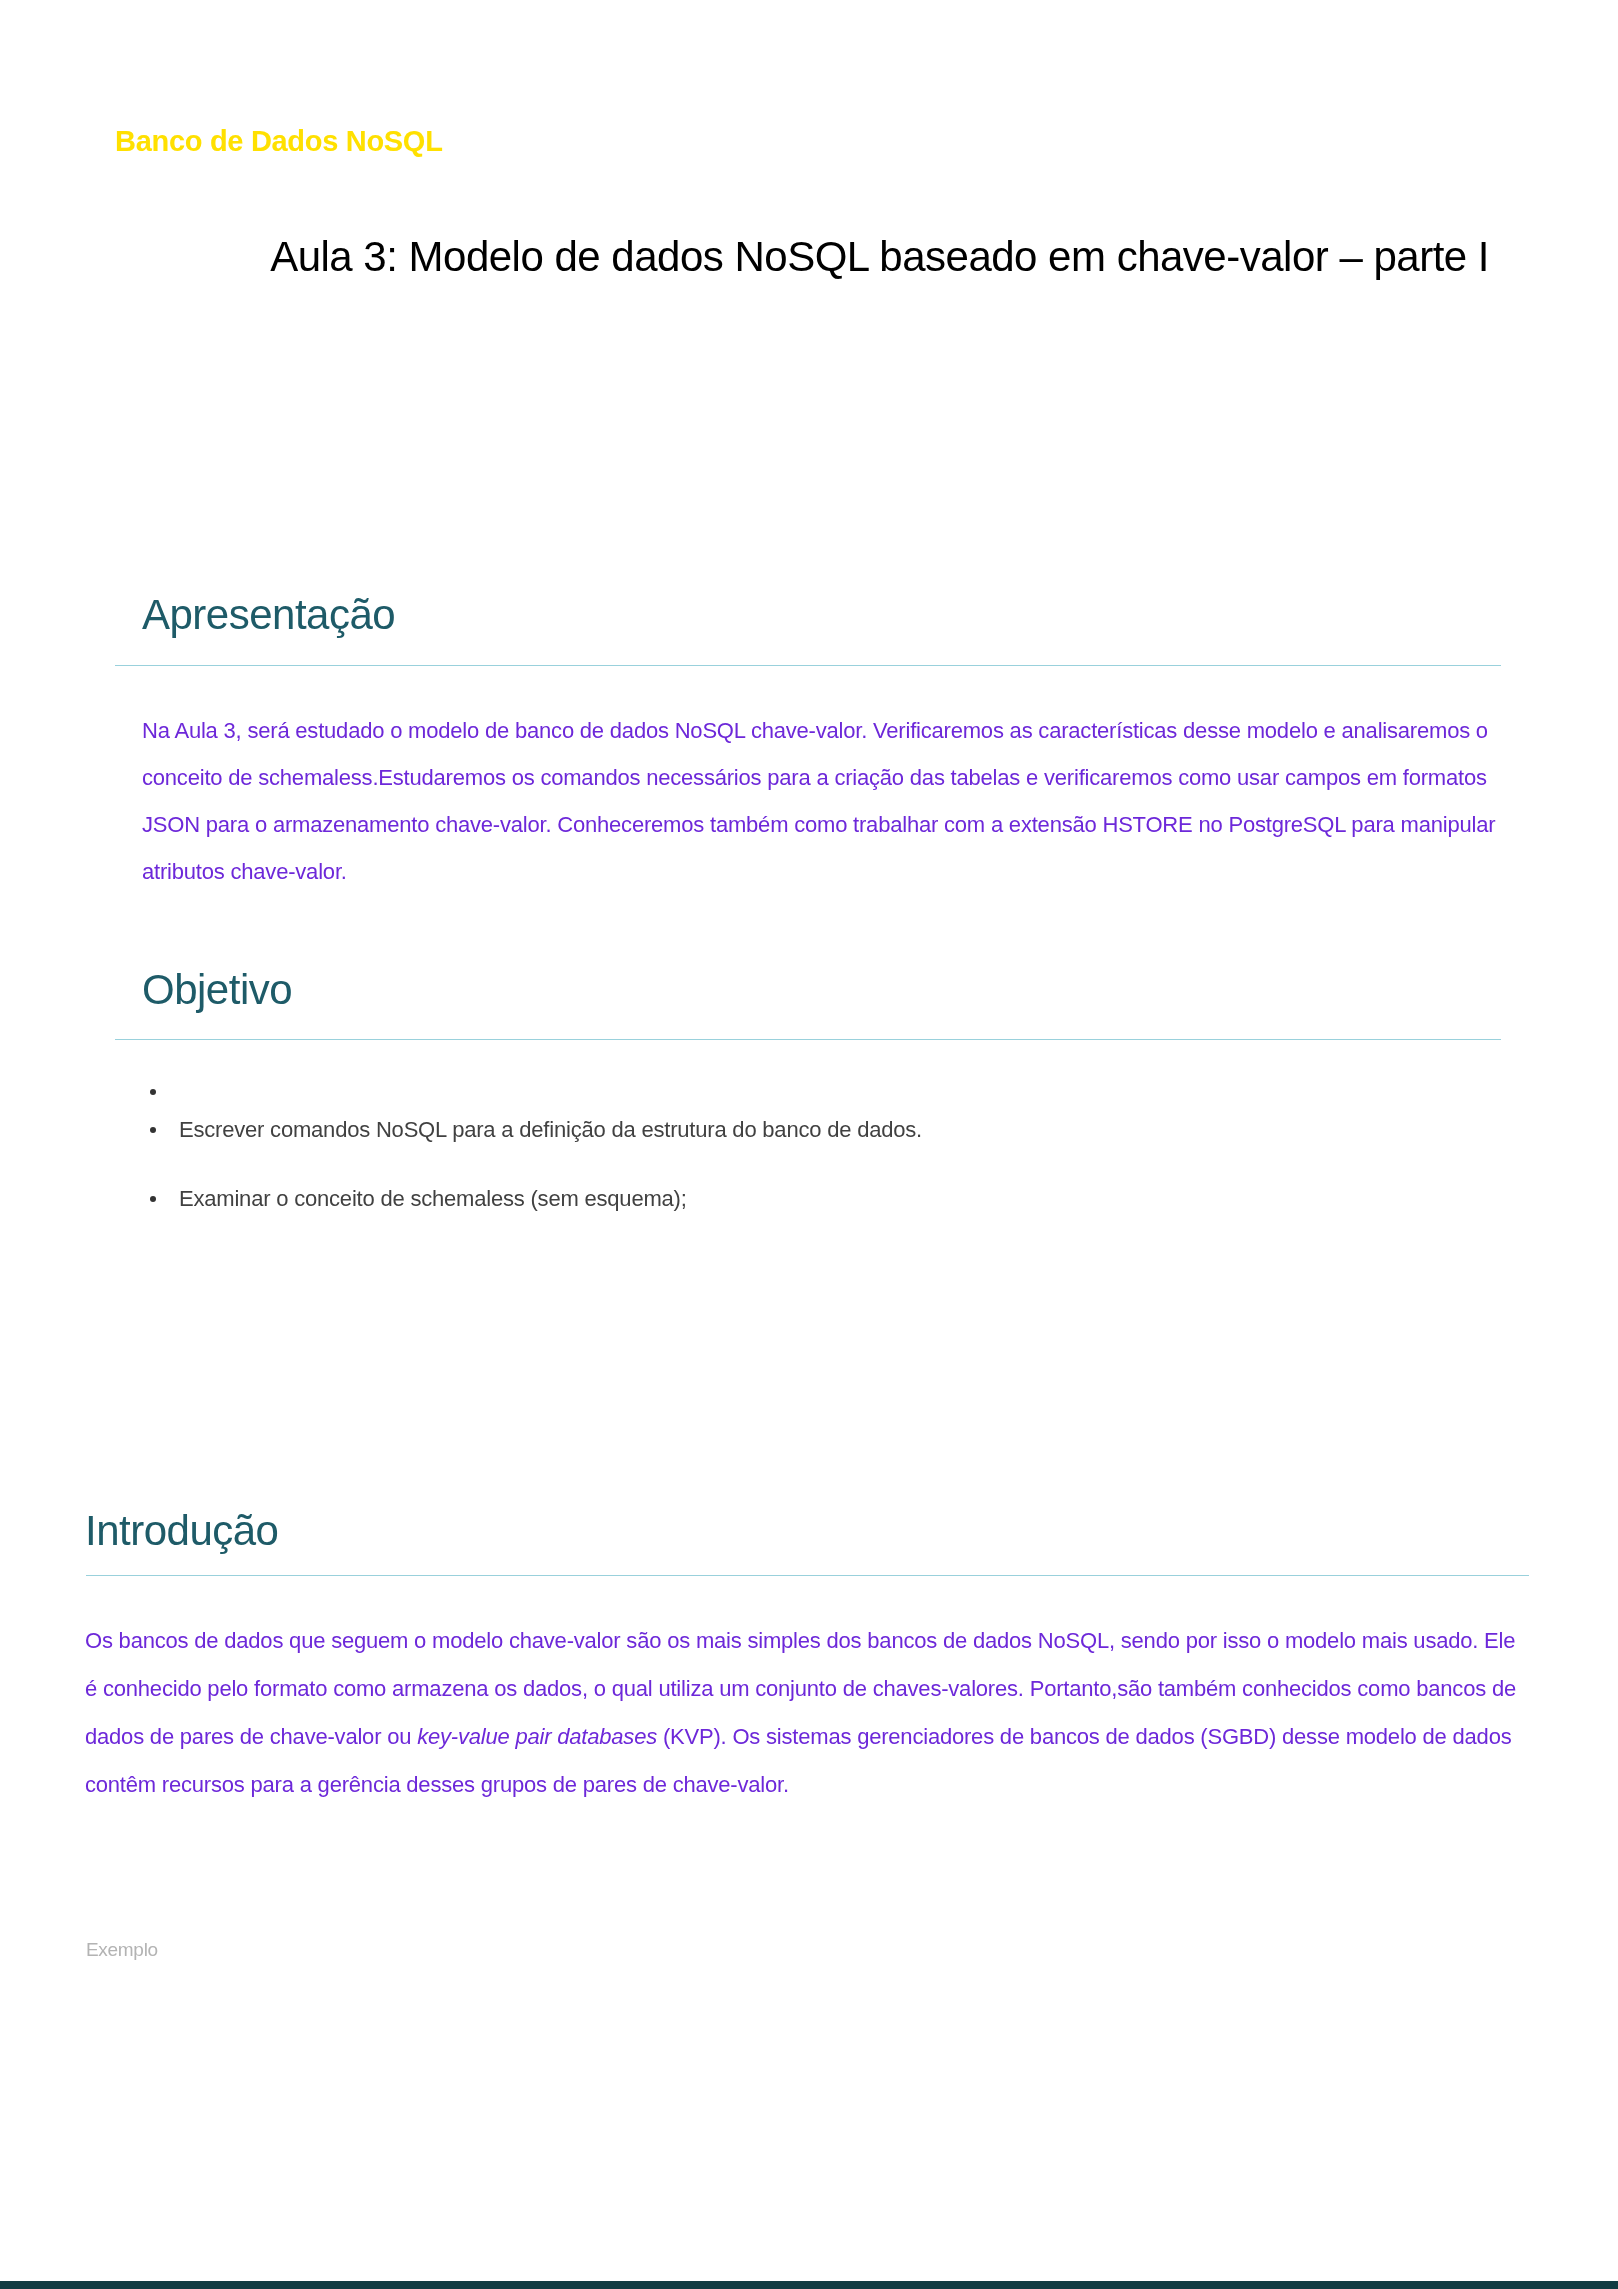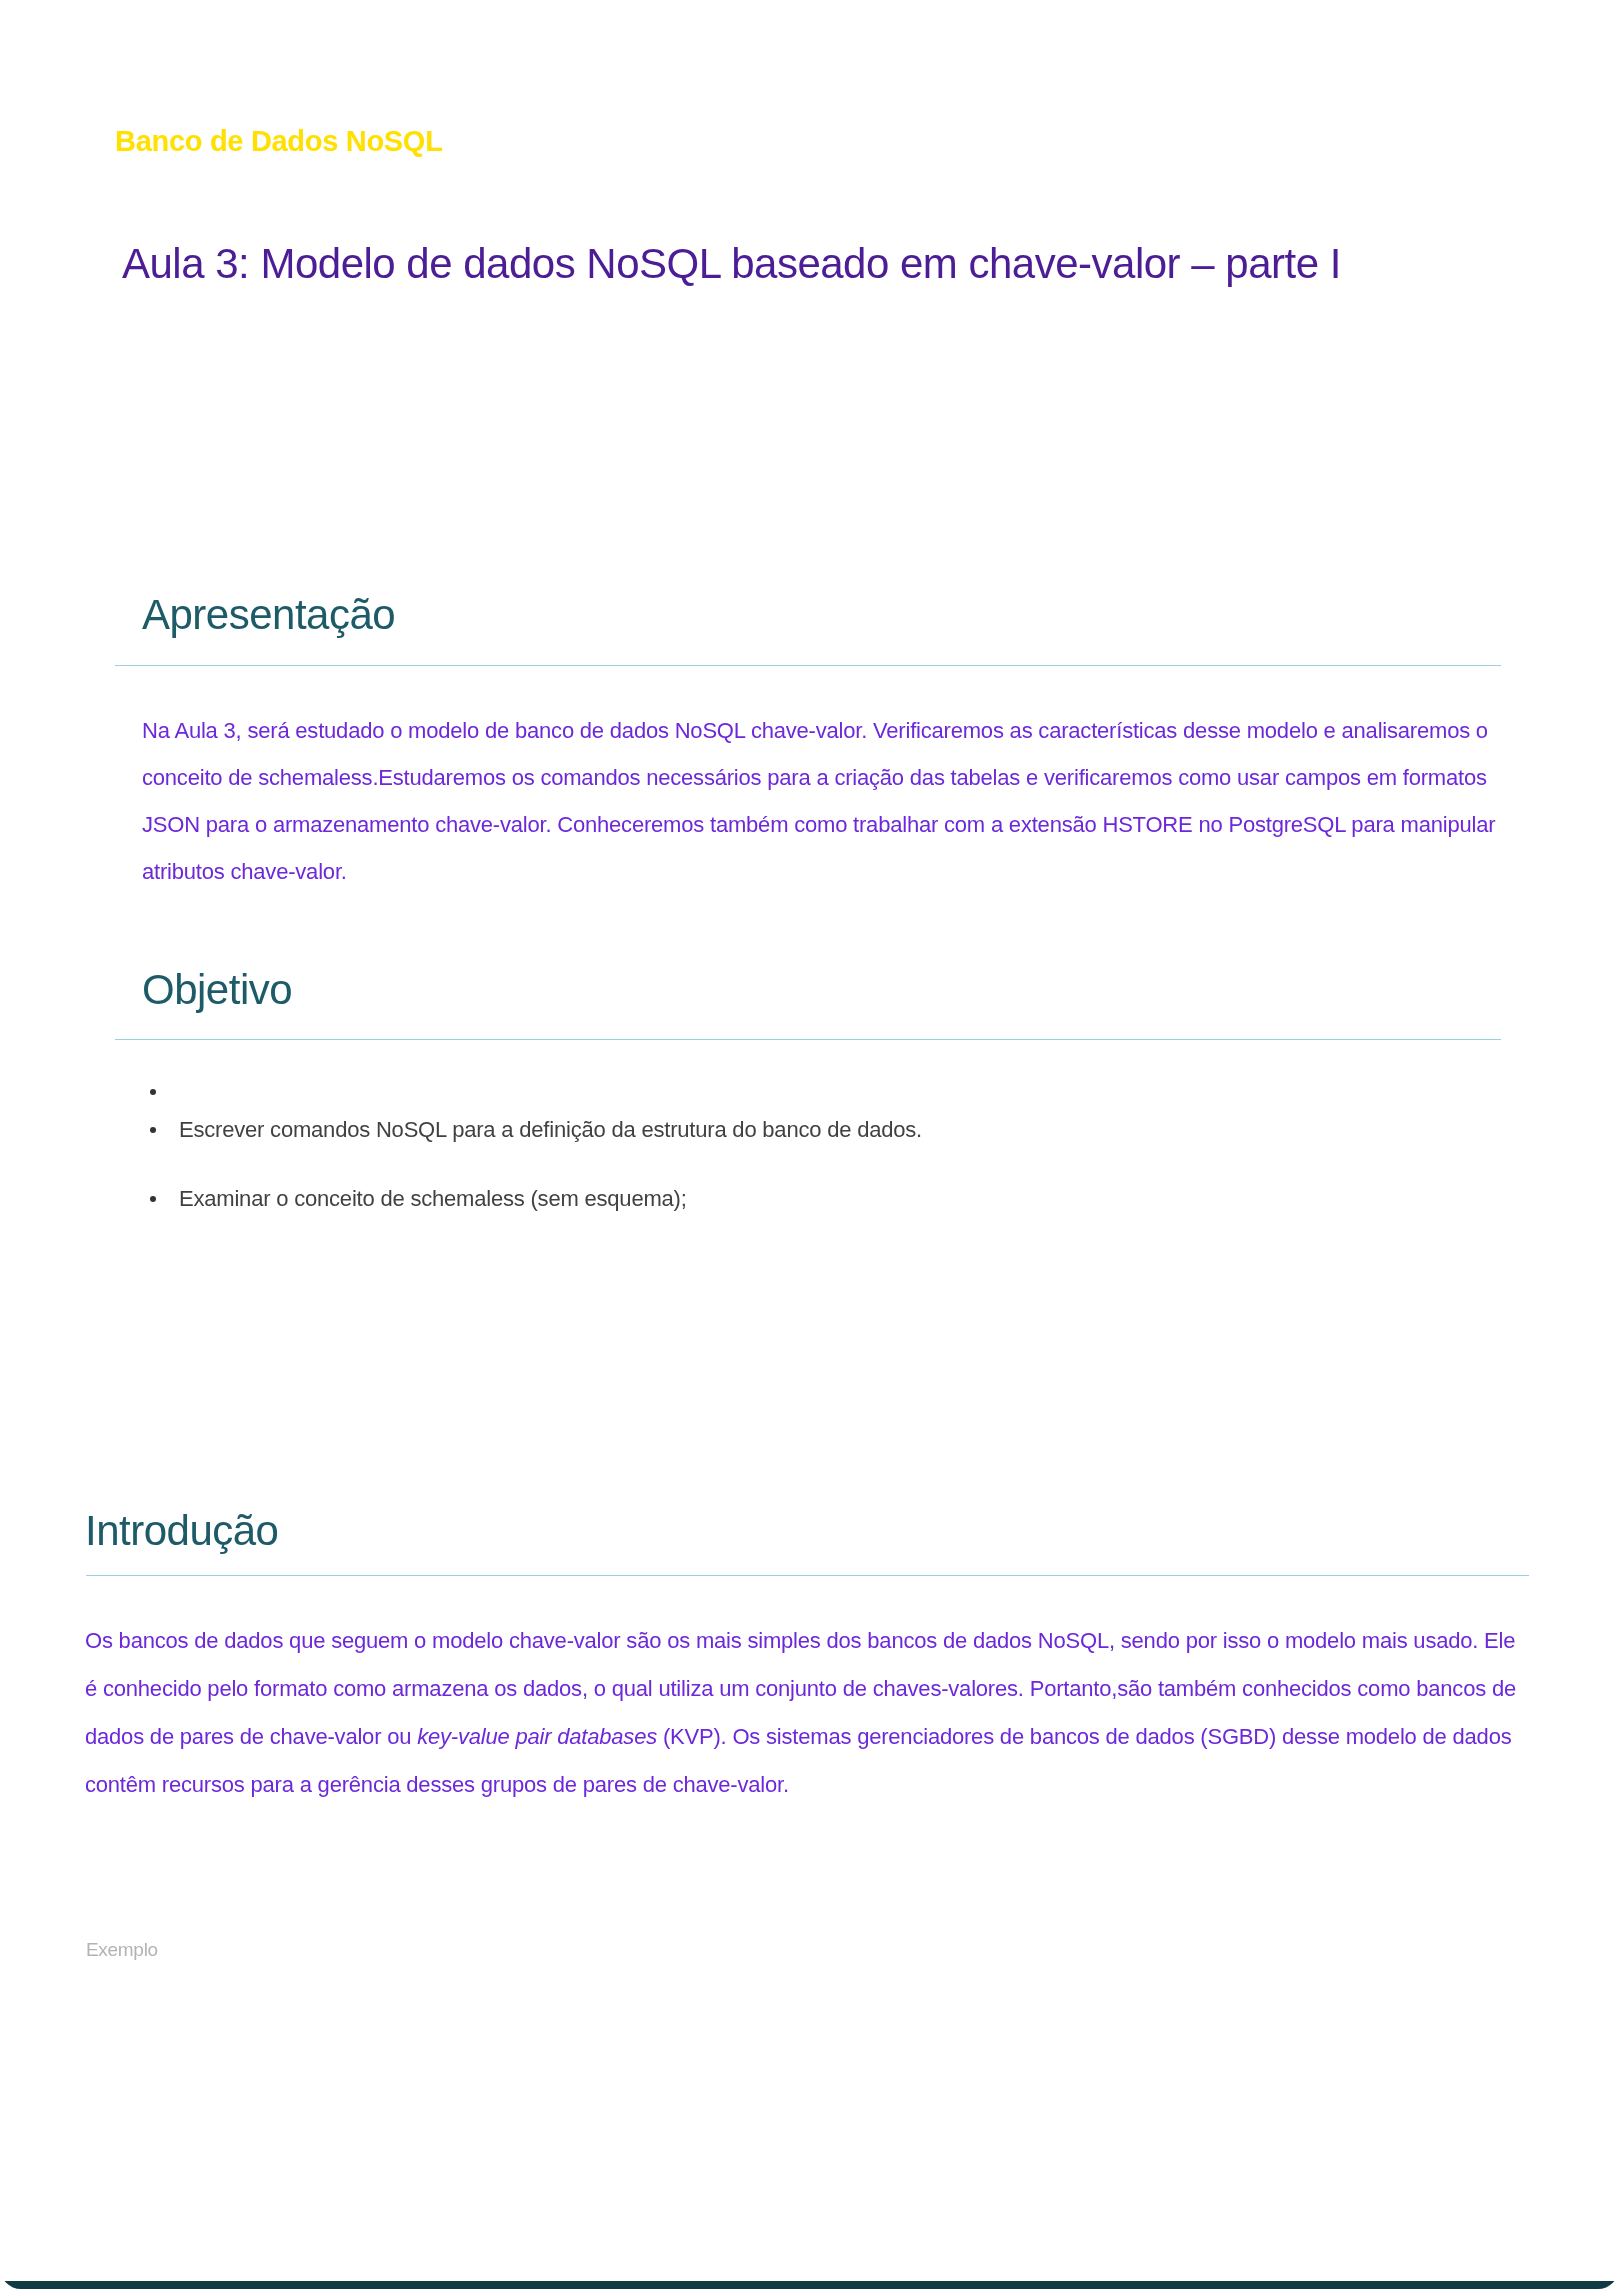--- a/index.html
+++ b/index.html
@@ -7,44 +7,44 @@
     padding: 0;
     background: #ffffff;
     font-family: "Liberation Sans", sans-serif;
   }
   .page {
     position: relative;
     width: 1619px;
     height: 2289px;
     background: #ffffff;
     overflow: hidden;
-    border-radius: 21px;
   }
 
   
   .brand-title {
     position: absolute;
     left: 115px;
     top: 125px;
     font-size: 29px;
     font-weight: 700;
     letter-spacing: -0.3px;
     color: #FFE000;
   }
   .lesson-title {
     position: absolute;
     left: 115px;
     top: 229px;
     width: 1374px;
-    margin: 7px;
+    margin: 0;
     font-size: 42px;
     font-weight: 300;
     line-height: 55px;
     letter-spacing: -0.5px;
-    color: #4c1d95;
+    color: #000000;
+    text-align: right;
   }
 
   
   .section-heading {
     position: absolute;
     margin: 0;
     font-size: 42px;
     font-weight: 400;
     letter-spacing: -0.5px;
     color: #1E5B68;

